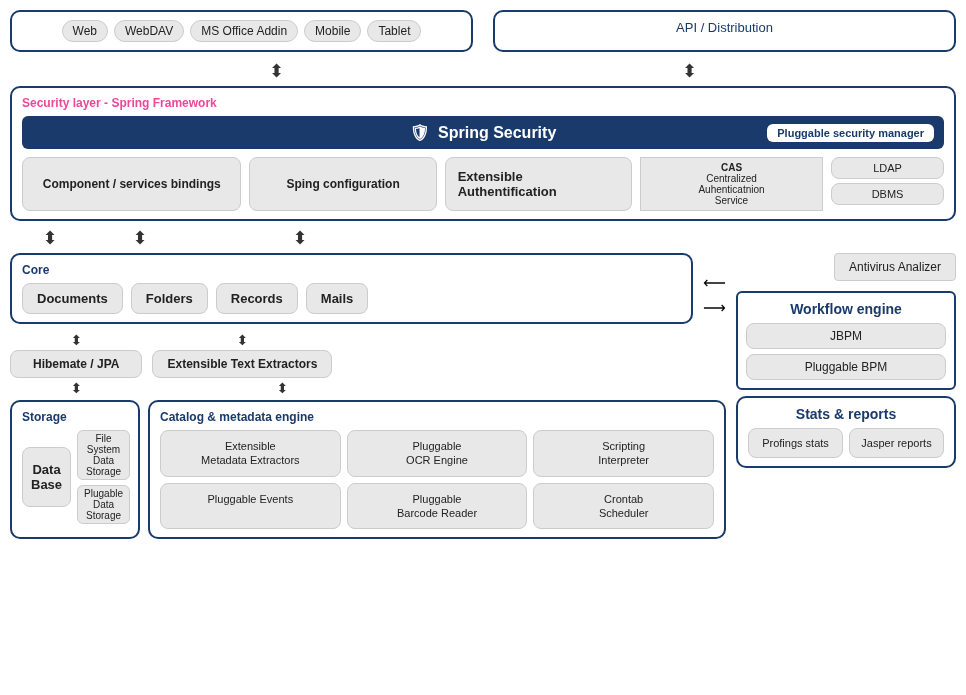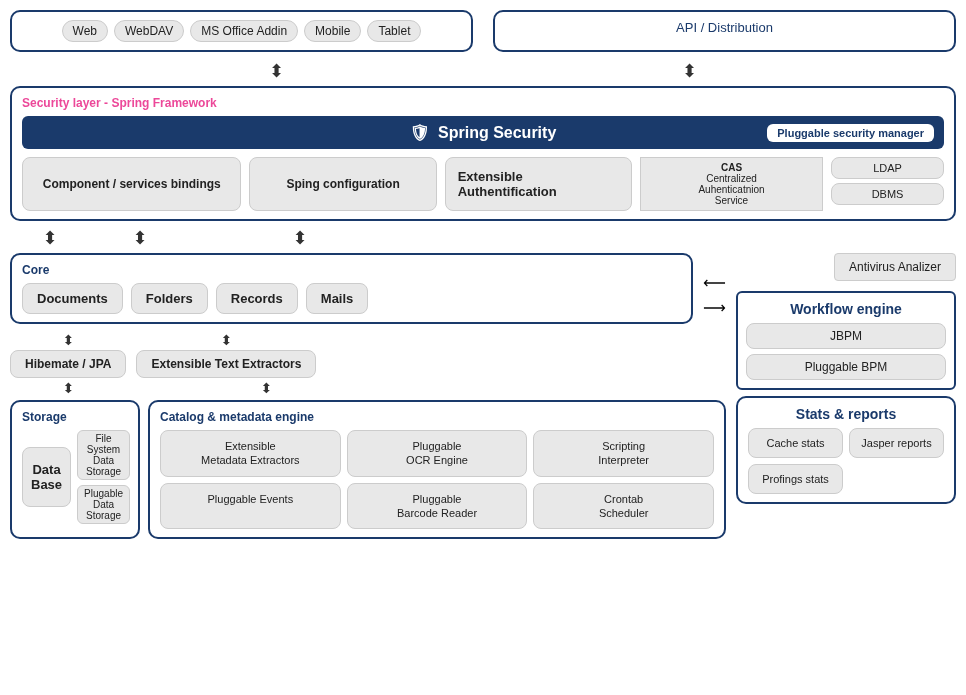--- a/index.html
+++ b/index.html
@@ -218,21 +218,21 @@
       border-radius: 8px;
       padding: 5px 10px;
       font-size: 12px;
       color: #222;
       border: 1px solid #ccc;
       text-align: center;
     }
     .hibernate-chip {
       background: #e8e8e8;
       border-radius: 8px;
-      padding: 6px 14px;
+      padding: 6px 22px;
       font-size: 12px;
       font-weight: bold;
       color: #222;
       border: 1px solid #ccc;
     }
     .ext-text-chip {
       background: #e8e8e8;
       border-radius: 8px;
       padding: 6px 14px;
       font-size: 12px;
@@ -500,21 +500,20 @@
       <div class="workflow-section">
         <div class="workflow-title">Workflow engine</div>
         <div class="workflow-chips">
           <div class="workflow-chip">JBPM</div>
           <div class="workflow-chip">Pluggable BPM</div>
         </div>
       </div>
       <div class="stats-section">
         <div class="stats-title">Stats &amp; reports</div>
         <div class="stats-grid">
-          <div class="stats-chip">Cache stats</div>
+          <div class="stats-chip">Profings stats</div>
           <div class="stats-chip">Jasper reports</div>
-          <div class="stats-chip">Profings stats</div>
         </div>
       </div>
     </div>
   </div>
 
 </div>
 
 </body></html>

